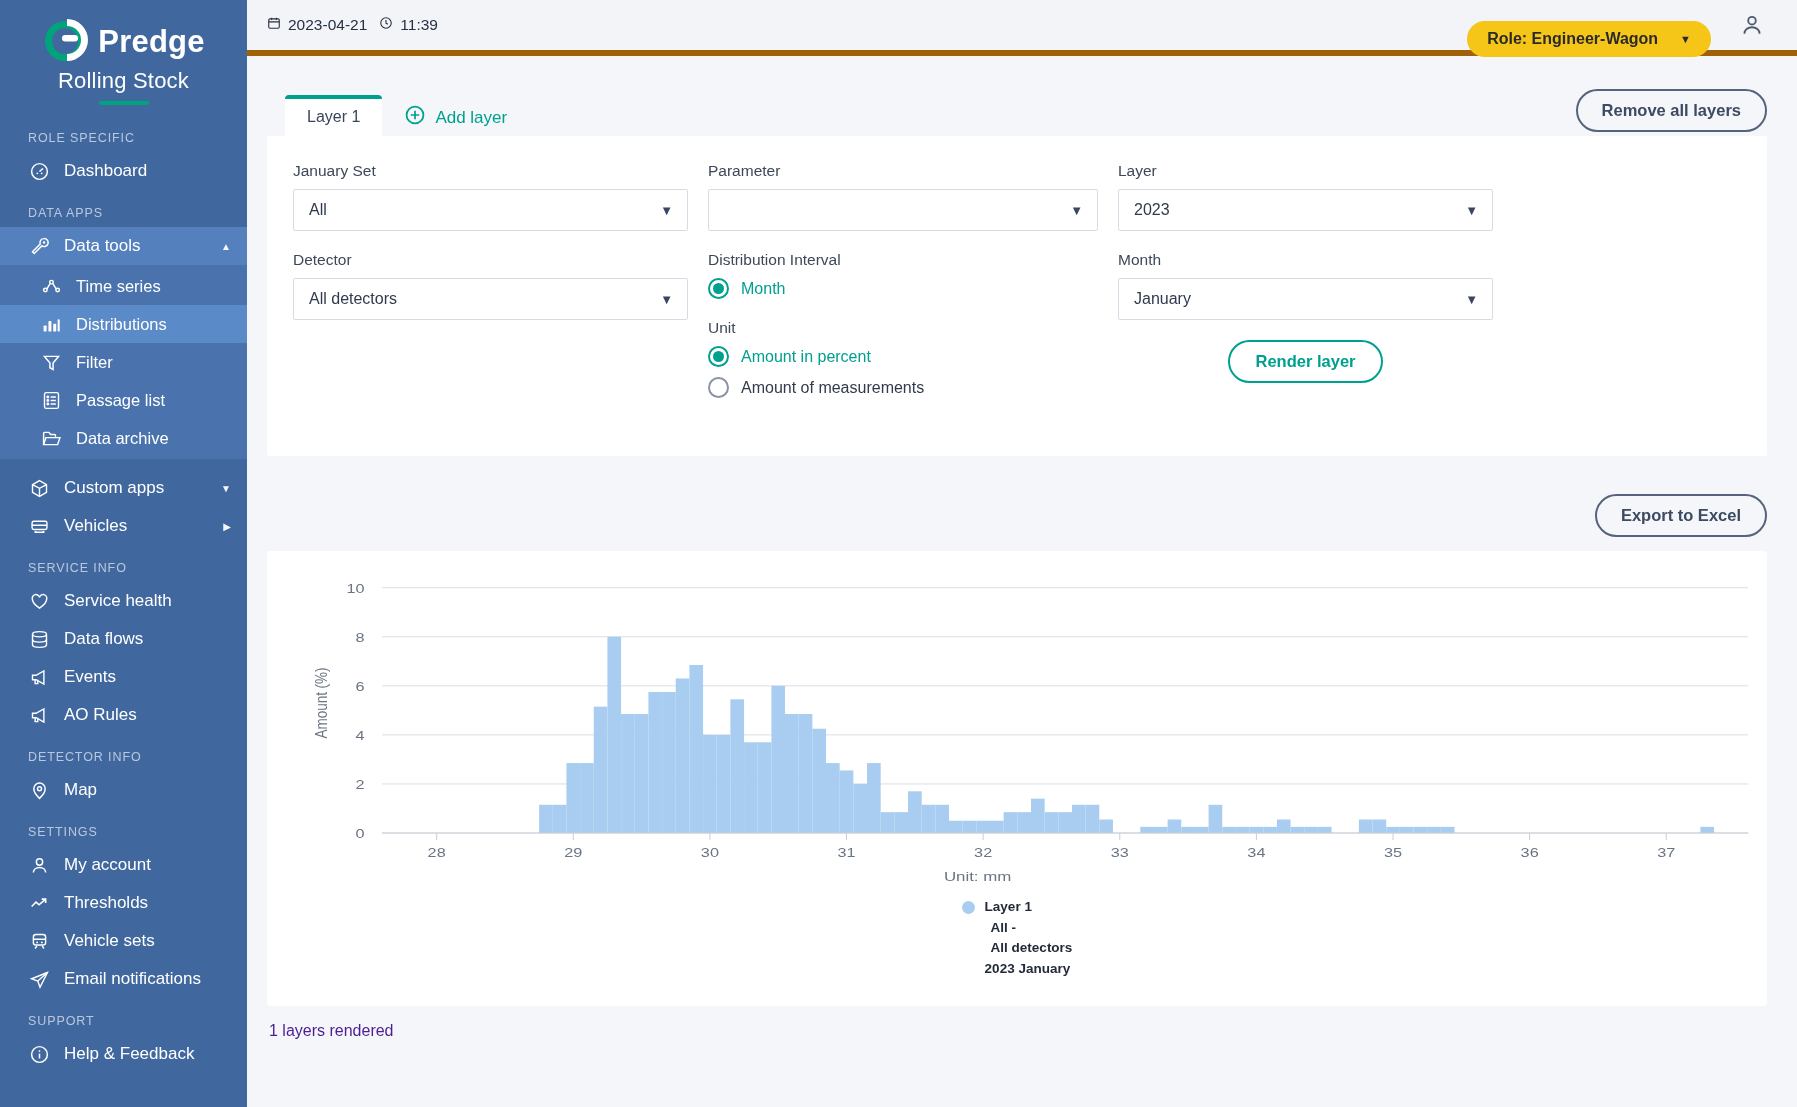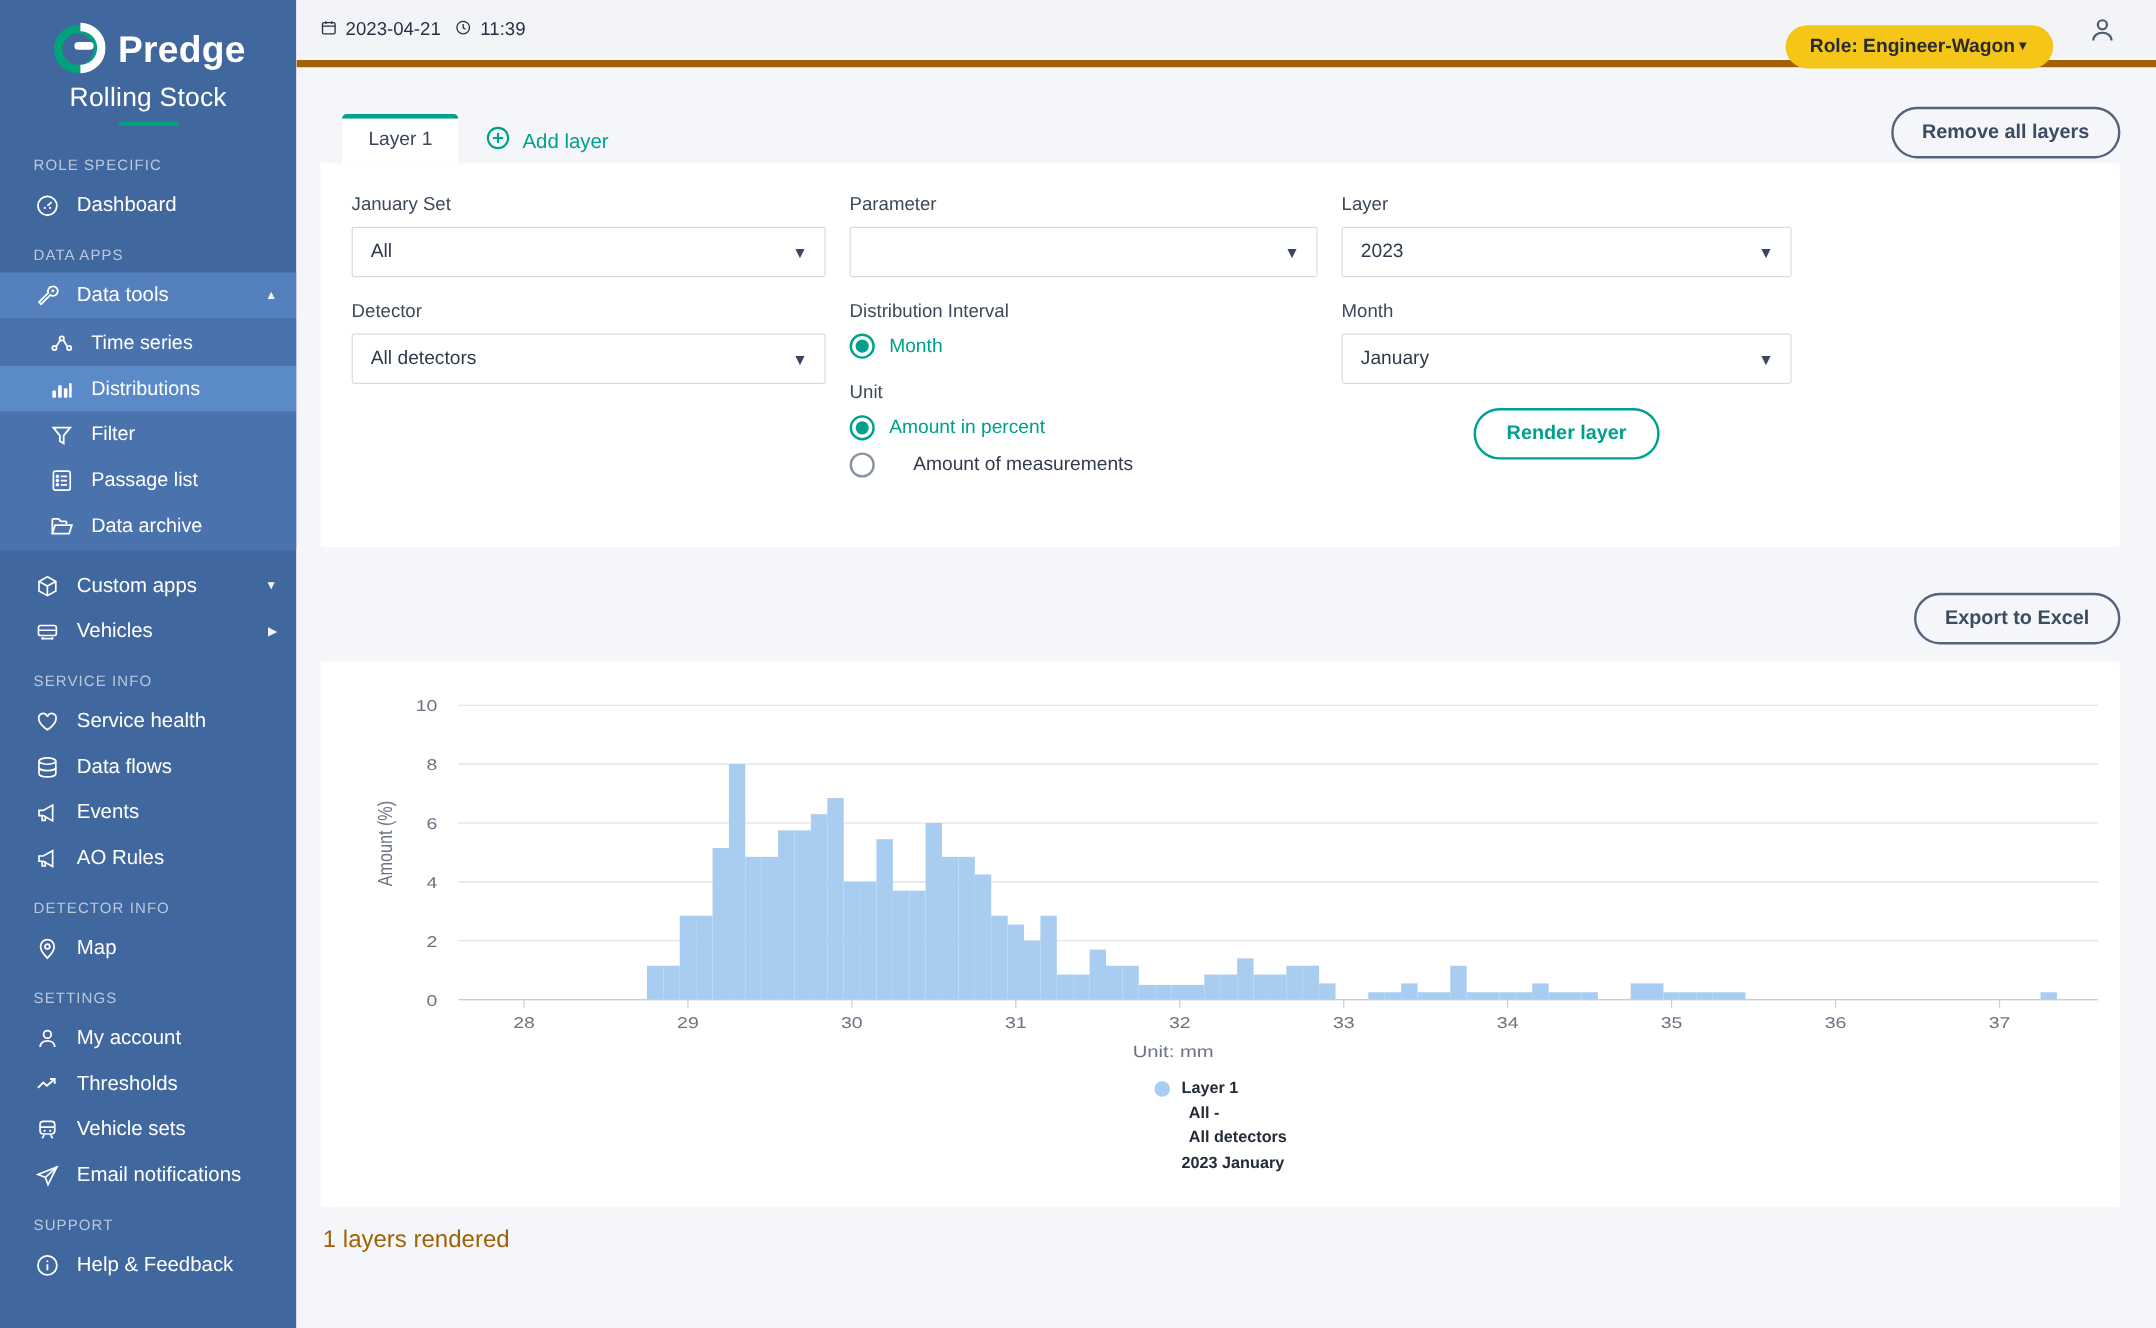--- a/index.html
+++ b/index.html
@@ -48,21 +48,21 @@
   .topbar {
     height: 56px; flex: 0 0 56px; background: #f2f4f8;
     display: flex; align-items: center; padding: 0 32px 0 20px;
     border-bottom: 6px solid #a16207;
   }
   .dt { display: flex; align-items: center; gap: 7px; font-size: 15.5px; color: #263143; }
   .dt svg { width: 14px; height: 14px; }
   .spacer { flex: 1; }
   .role-pill {
     background: #f5c518; color: #2a2a2a; font-weight: 700; font-size: 16px;
-    border-radius: 20px; padding: 9px 20px; display: flex; align-items: center; gap: 1px;
+    border-radius: 20px; padding: 9px 20px; display: flex; align-items: center; gap: 22px;
     cursor: pointer; white-space: nowrap; margin-top: 28px;
   }
   .role-pill .tri { font-size: 11px; }
   .user-ico { margin-left: 28px; width: 26px; height: 26px; cursor: pointer; color: #4f5b70; }
   .user-ico svg { width: 26px; height: 26px; display: block; }
 
   .content { flex: 1; overflow: hidden; padding: 0 30px 0 20px; }
 
   
   .tabrow { display: flex; align-items: flex-end; height: 40px; margin-top: 40px; position: relative; }
@@ -94,21 +94,21 @@
     display: flex; align-items: center; padding: 0 14px 0 15px;
     font-size: 16px; color: #2f3a4c; cursor: pointer; background: #fff;
   }
   .sel .val { flex: 1; white-space: nowrap; overflow: hidden; }
   .sel .tri { color: #3b4760; font-size: 13px; }
   .radio-row { display: flex; align-items: center; gap: 12px; margin-bottom: 10px; cursor: pointer; }
   .radio { width: 21px; height: 21px; border-radius: 50%; border: 2px solid #00a08f; display: flex; align-items: center; justify-content: center; flex: 0 0 21px; }
   .radio.off { border-color: #8a93a3; }
   .radio .dot { width: 11px; height: 11px; border-radius: 50%; background: #00a08f; }
   .radio-lbl { font-size: 16px; color: #00a08f; }
-  .radio-lbl.off { color: #313b4c; margin-left: 20px; }
+  .radio-lbl.off { color: #313b4c; }
   .render-btn {
     border: 2px solid #00a08f; color: #00a08f; background: transparent;
     border-radius: 22px; font-size: 16.5px; font-weight: 700; padding: 10px 26px;
     cursor: pointer; font-family: inherit;
   }
   .render-wrap { display: flex; justify-content: center; margin-top: 18px; }
 
   .export-row { display: flex; justify-content: flex-end; padding: 38px 0 14px 0; }
   .export-btn {
     border: 2px solid #55637c; color: #3c4a62; background: transparent;
@@ -117,21 +117,21 @@
   }
 
   .chart-card { background: #fff; border-radius: 3px; height: 455px; position: relative; }
   .chart-svg { display: block; width: 100%; height: 340px; }
   .legend { display: flex; justify-content: center; margin-top: 6px; }
   .legend-inner { display: flex; gap: 10px; }
   .legend-dot { width: 13px; height: 13px; border-radius: 50%; background: #a8cdf0; margin-top: 4px; flex: 0 0 13px; }
   .legend-lines { font-size: 13.5px; font-weight: 700; color: #242b38; line-height: 1.52; }
   .legend-lines div:nth-child(2),
   .legend-lines div:nth-child(3) { padding-left: 6px; }
-  .status { font-size: 20px; color: #a16207; padding: 16px 0 0 2px; }
+  .status { font-size: 16px; color: #4c1d95; padding: 16px 0 0 2px; }
 </style>
 </head>
 <body>
 
 <div class="app">
 
   <aside class="sidebar">
     <div class="brand">
       <div class="brand-row">
         <span class="brand-mark">

